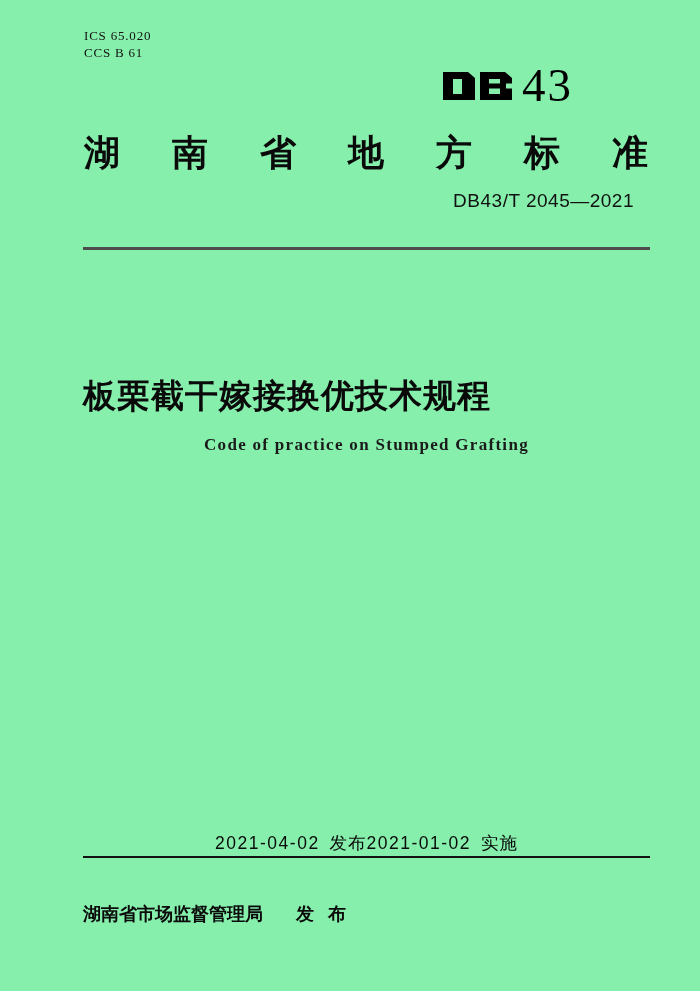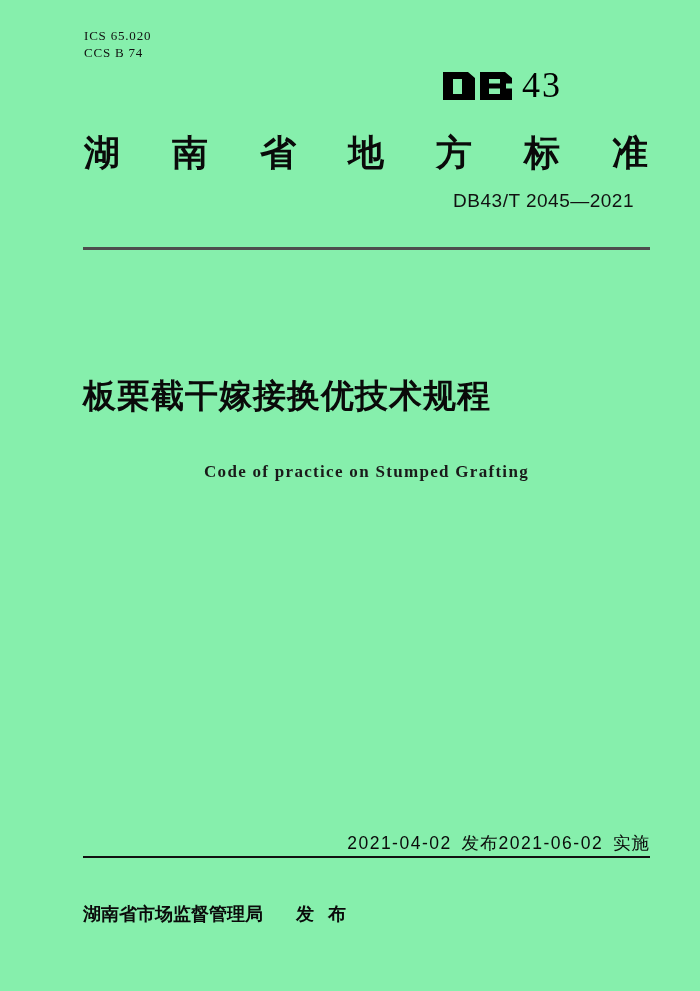--- a/index.html
+++ b/index.html
@@ -40,21 +40,21 @@
     height: 41px;
   }
   .logo .db-glyphs {
     display: flex;
     gap: 3px;
     margin-bottom: 4px;
   }
   .logo svg { display: block; }
   .logo .region {
     font-family: "Liberation Serif", "DejaVu Serif", serif;
-    font-size: 36px;
+    font-size: 47px;
     line-height: 40px;
     font-weight: 400;
     margin-left: 9px;
     letter-spacing: 2px;
     color: #000;
   }
 
   
   .standard-type {
     position: absolute;
@@ -108,31 +108,31 @@
     left: 83px;
     width: 567px;
     text-align: center;
     font-family: "Liberation Serif", "DejaVu Serif", serif;
     font-size: 17px;
     line-height: 19px;
     font-weight: 700;
     letter-spacing: 1.3px;
     color: #1a1a1a;
   }
-  .title-en.line1 { top: 462px; }
+  .title-en.line1 { top: 435px; }
   .title-en.line2 { top: 472px; }
 
   
   .dates-row {
     position: absolute;
     left: 83px;
     top: 833px;
     width: 567px;
     display: flex;
-    justify-content: flex-end;
+    justify-content: center;
     font-size: 17.5px;
     line-height: 20px;
     font-weight: 500;
     color: #0a0a0a;
   }
   .dates-row .date-num { letter-spacing: 1.5px; }
   .dates-row .date-label { margin-left: 5px; letter-spacing: 1px; }
 
   .rule-thin {
     position: absolute;
@@ -161,21 +161,21 @@
     letter-spacing: 14px;
   }
 </style>
 </head>
 <body>
 
 <div class="page">
 
   <div class="ics-block">
     <div>ICS 65.020</div>
-    <div>CCS B 74</div>
+    <div>CCS B 61</div>
   </div>
 
   <div class="logo">
     <div class="db-glyphs">
       <span>
         <svg width="34" height="30" viewBox="0 0 34 30">
           <path d="M1,1 H26 L33,7 V29 H1 Z M11,8 H20 V23 H11 Z" fill="#000" fill-rule="evenodd"></path>
         </svg>
       </span>
       <span>
@@ -204,21 +204,21 @@
   <div class="title-cn">板栗截干嫁接换优技术规程</div>
 
   <div class="title-en line1">Code of practice on Stumped Grafting</div>
 
   <div class="dates-row">
     <div>
       <span class="date-num">2021-04-02</span>
       <span class="date-label">发布</span>
     </div>
     <div>
-      <span class="date-num">2021-06-02</span>
+      <span class="date-num">2021-01-02</span>
       <span class="date-label">实施</span>
     </div>
   </div>
 
   <div class="rule-thin"></div>
 
   <div class="publisher-row">
     <span>湖南省市场监督管理局</span>
     <span class="issue-label">发布</span>
   </div>

